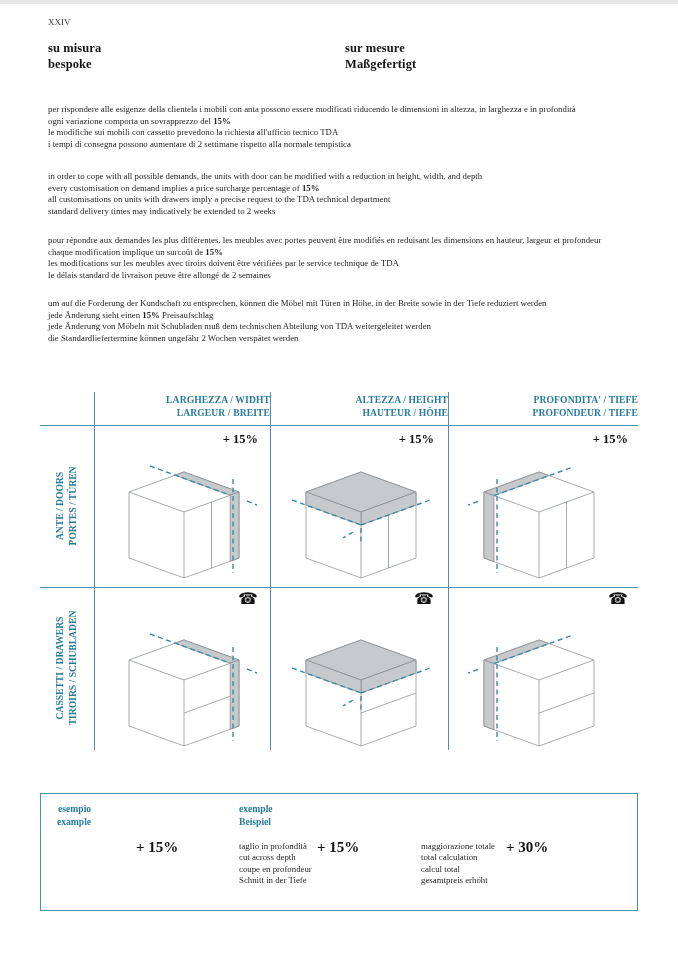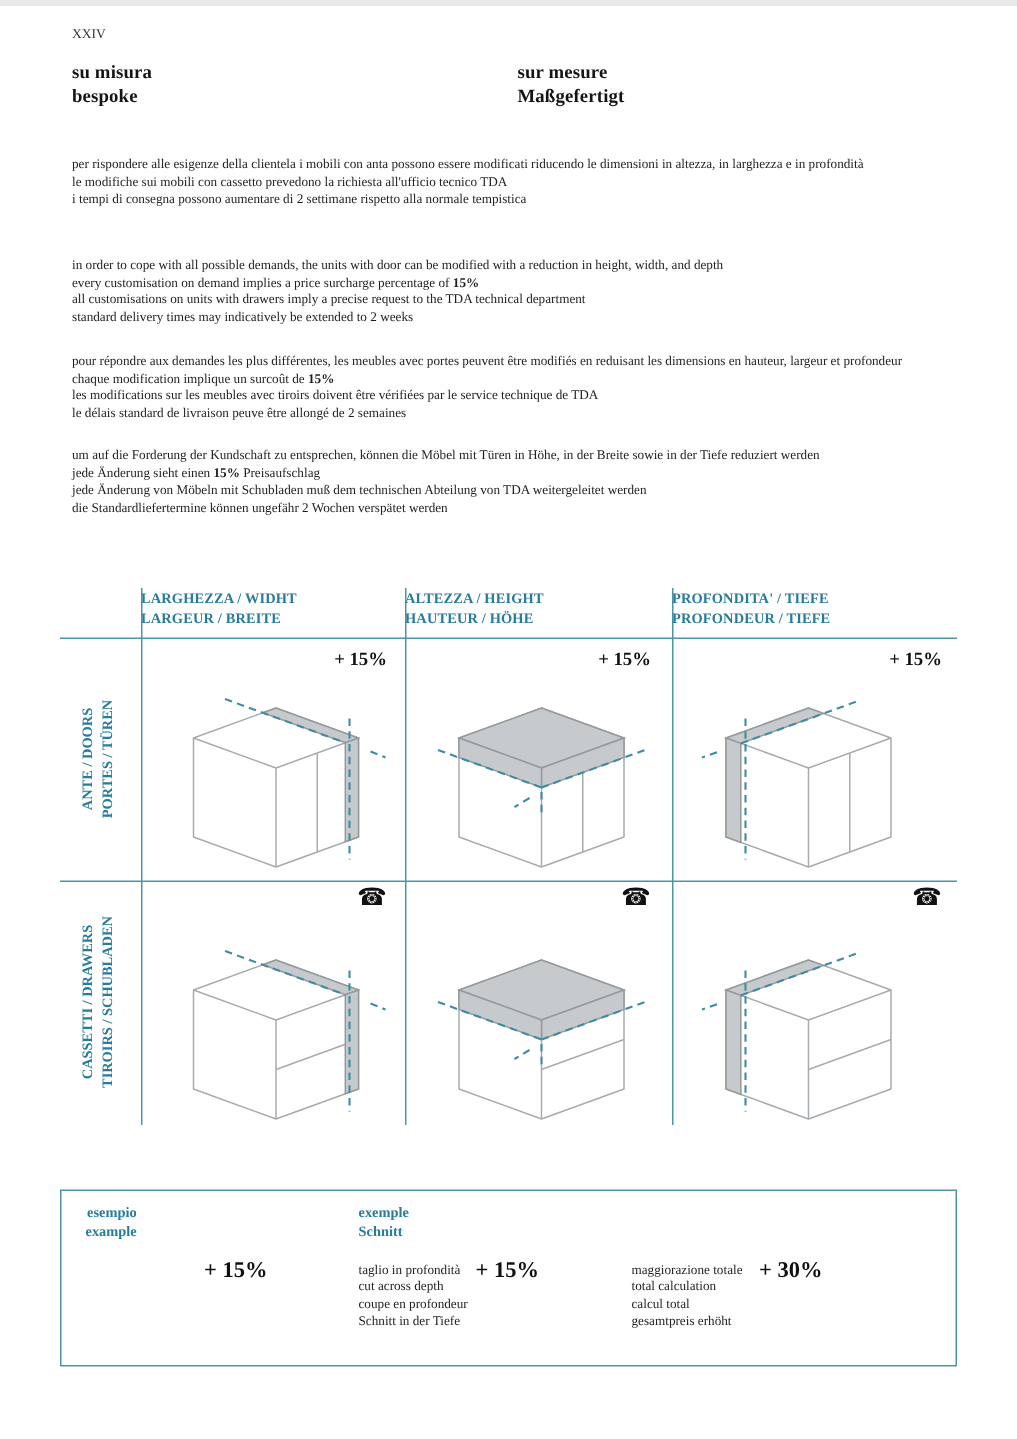--- a/index.html
+++ b/index.html
@@ -11,21 +11,21 @@
   .abs{position:absolute;}
   .pagenum{top:13px;left:48px;font-size:9px;color:#333;}
   .title{font-size:12.5px;font-weight:bold;line-height:16px;color:#141414;letter-spacing:.1px;}
   .title-left{top:36px;left:48px;}
   .title-right{top:36px;left:345px;}
   .para{left:48px;width:600px;font-size:8.8px;line-height:11.6px;color:#1f1f1f;}
   .para b{font-weight:bold;}
   
   .vline{position:absolute;width:1px;background:#4d94aa;}
   .hline{position:absolute;height:1px;background:#4d94aa;}
-  .col-header{position:absolute;top:390px;text-align:left;color:#287c9b;font-weight:bold;
+  .col-header{position:absolute;top:390px;text-align:right;color:#287c9b;font-weight:bold;
     font-size:9.6px;line-height:12.5px;letter-spacing:.1px;}
   .row-label{position:absolute;transform:translate(-50%,-50%) rotate(-90deg);
     color:#287c9b;font-weight:bold;font-size:9.6px;line-height:12.5px;text-align:center;white-space:nowrap;}
   .pct{position:absolute;font-weight:bold;font-size:12.5px;color:#111;text-align:right;}
   .phone{position:absolute;font-size:16px;color:#111;text-align:right;line-height:16px;}
   .illus{position:absolute;width:160px;height:135px;}
   
   .example-box{position:absolute;left:40px;top:789px;width:596px;height:116px;
     border:1px solid #4d94aa;background:#fff;}
   .ex-header{position:absolute;color:#287c9b;font-weight:bold;font-size:9.6px;line-height:12.5px;}
@@ -43,20 +43,21 @@
     <div>su misura</div>
     <div>bespoke</div>
   </div>
   <div class="abs title title-right">
     <div>sur mesure</div>
     <div>Maßgefertigt</div>
   </div>
 
   <div class="abs para" style="top:100px">
     <div>per rispondere alle esigenze della clientela i mobili con anta possono essere modificati riducendo le dimensioni in altezza, in larghezza e in profondità</div>
+    <div><span>ogni variazione comporta un sovrapprezzo del </span><b>15%</b><span></span></div>
     <div>le modifiche sui mobili con cassetto prevedono la richiesta all'ufficio tecnico TDA</div>
     <div>i tempi di consegna possono aumentare di 2 settimane rispetto alla normale tempistica</div>
   </div>
 
   <div class="abs para" style="top:167px">
     <div>in order to cope with all possible demands, the units with door can be modified with a reduction in height, width, and depth</div>
     <div><span>every customisation on demand implies a price surcharge percentage of </span><b>15%</b><span></span></div>
     <div>all customisations on units with drawers imply a precise request to the TDA technical department</div>
     <div>standard delivery times may indicatively be extended to 2 weeks</div>
   </div>
@@ -223,21 +224,21 @@
     </g>
   </svg>
 
   <div class="example-box">
     <div class="ex-header" style="left:16px;top:9px;text-align:right;">
       <div>esempio</div>
       <div>example</div>
     </div>
     <div class="ex-header" style="left:198px;top:9px;">
       <div>exemple</div>
-      <div>Schnitt</div>
+      <div>Beispiel</div>
     </div>
 
     <div class="ex-value" style="left:95px;top:45px;">+ 15%</div>
 
     <div class="ex-lines" style="left:198px;top:47px;">
       <div>taglio in profondità</div>
       <div>cut across depth</div>
       <div>coupe en profondeur</div>
       <div>Schnitt in der Tiefe</div>
     </div>

